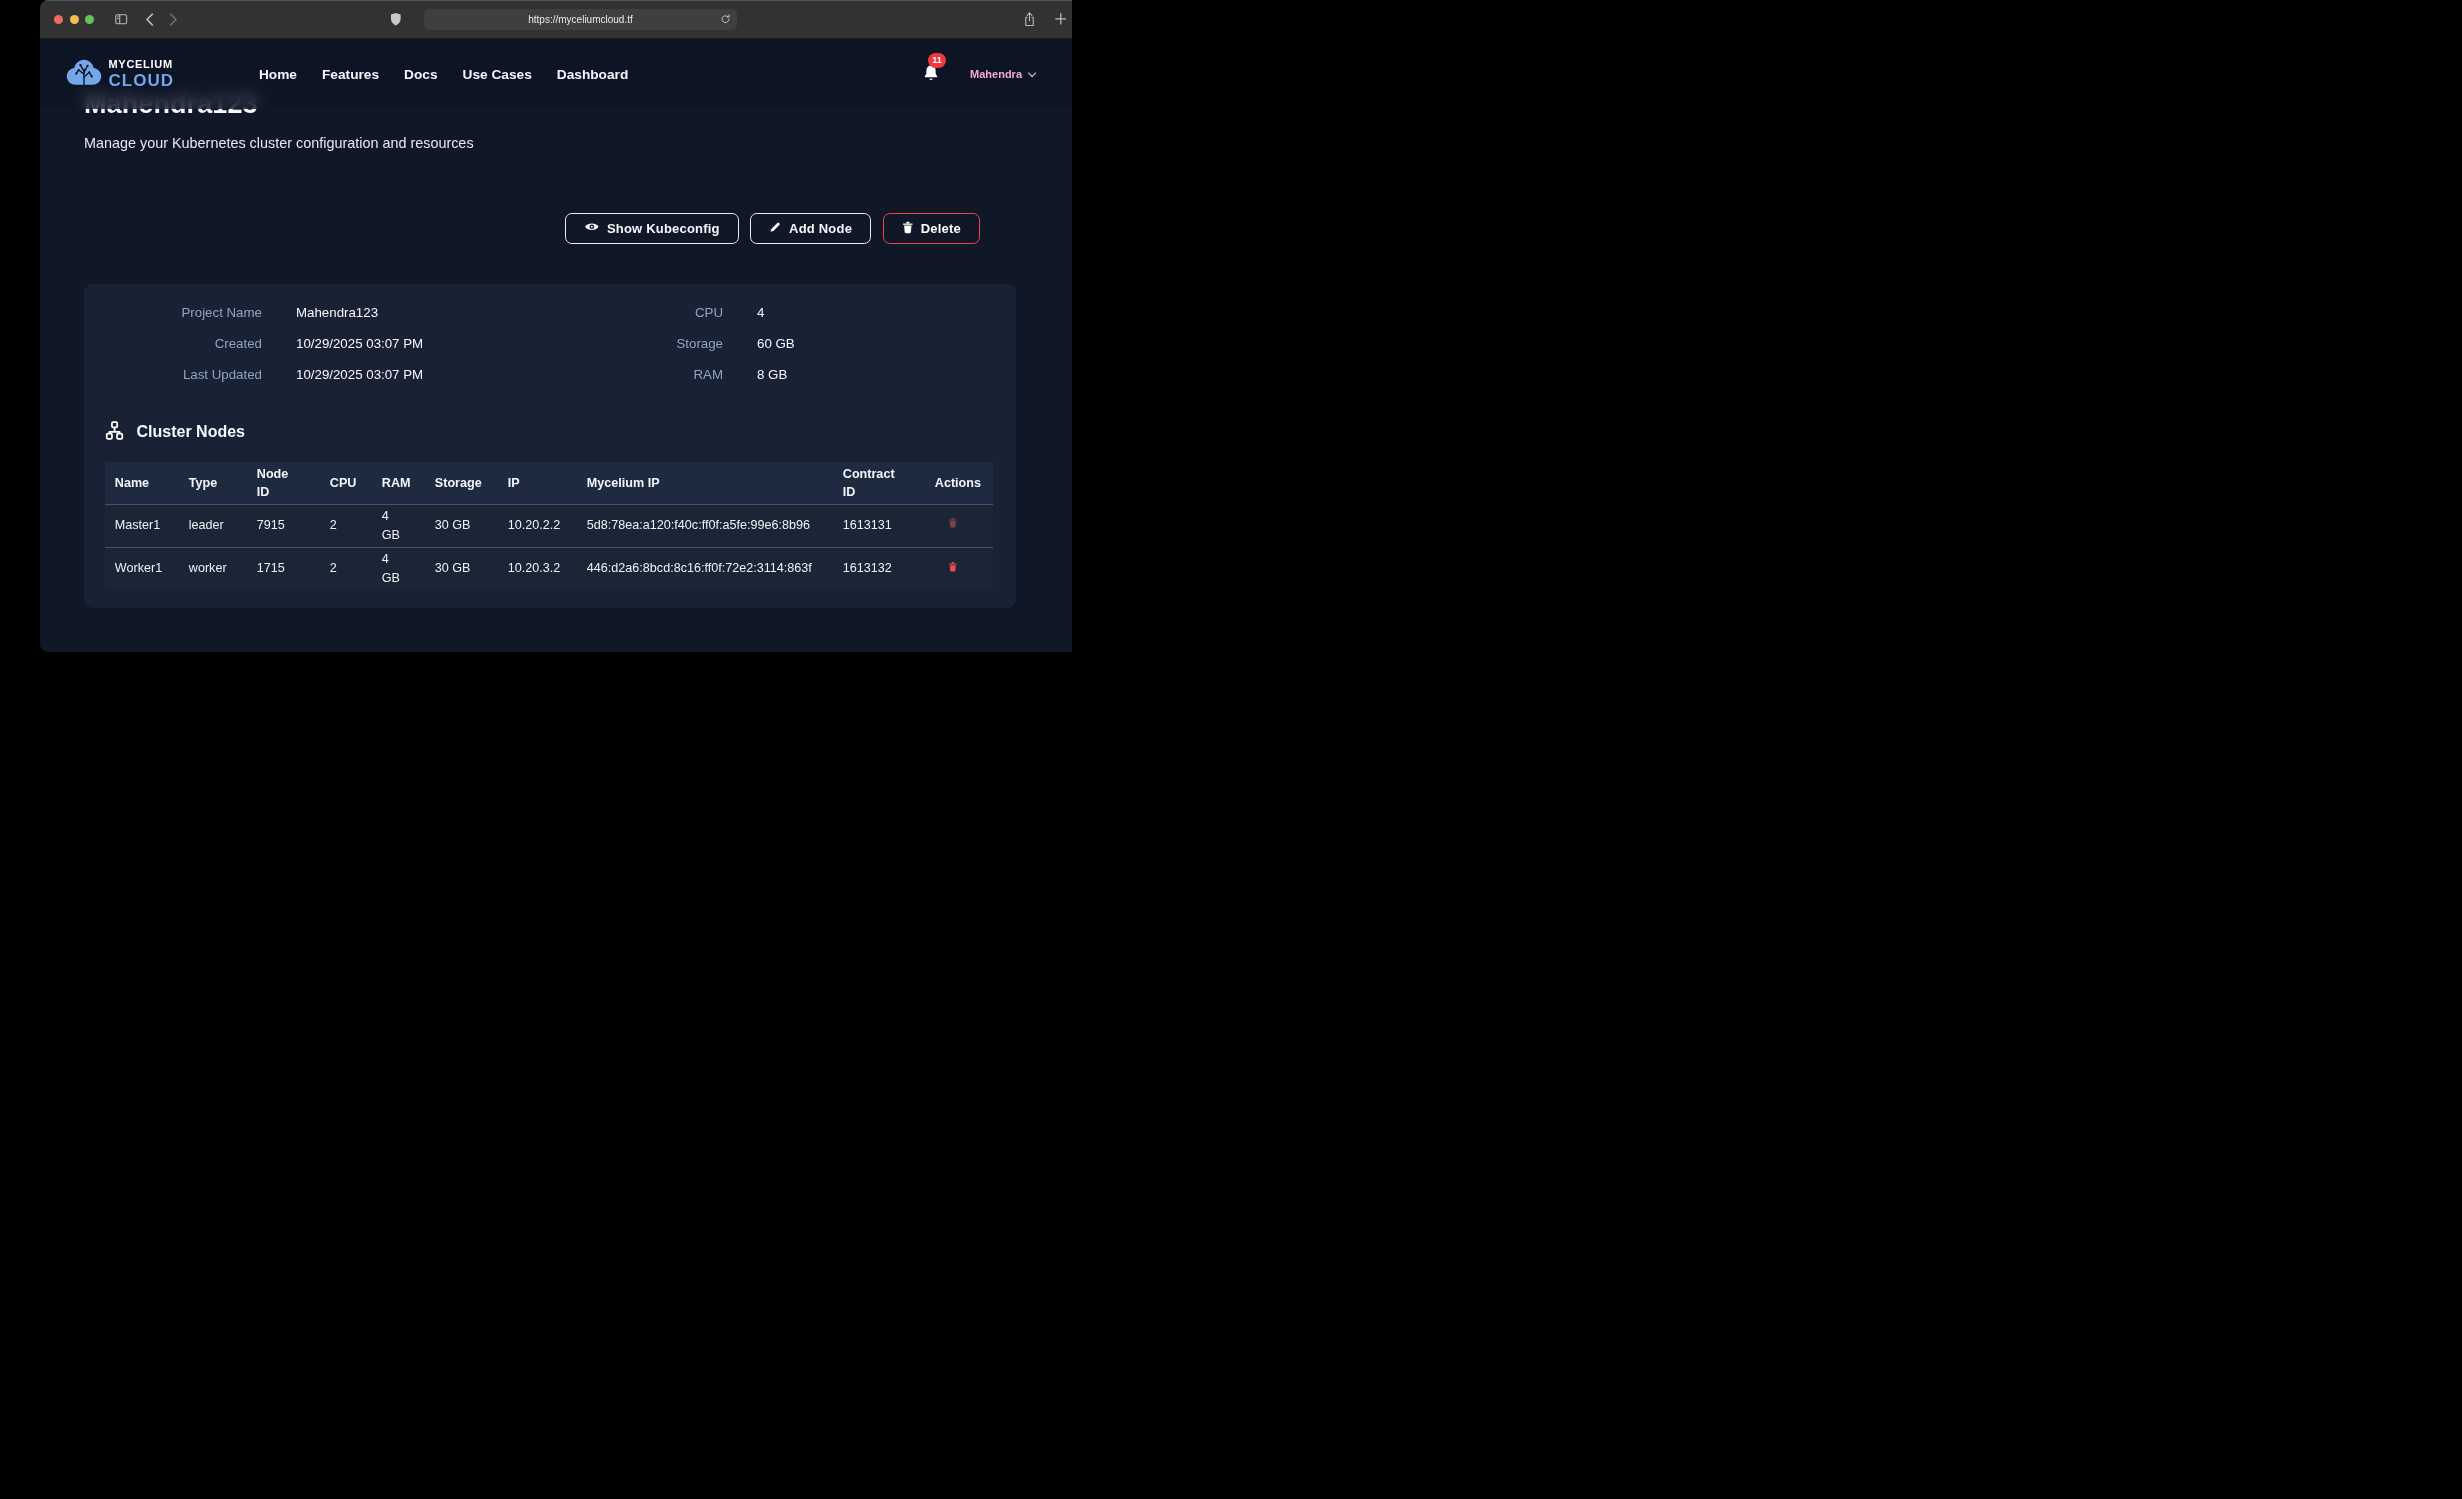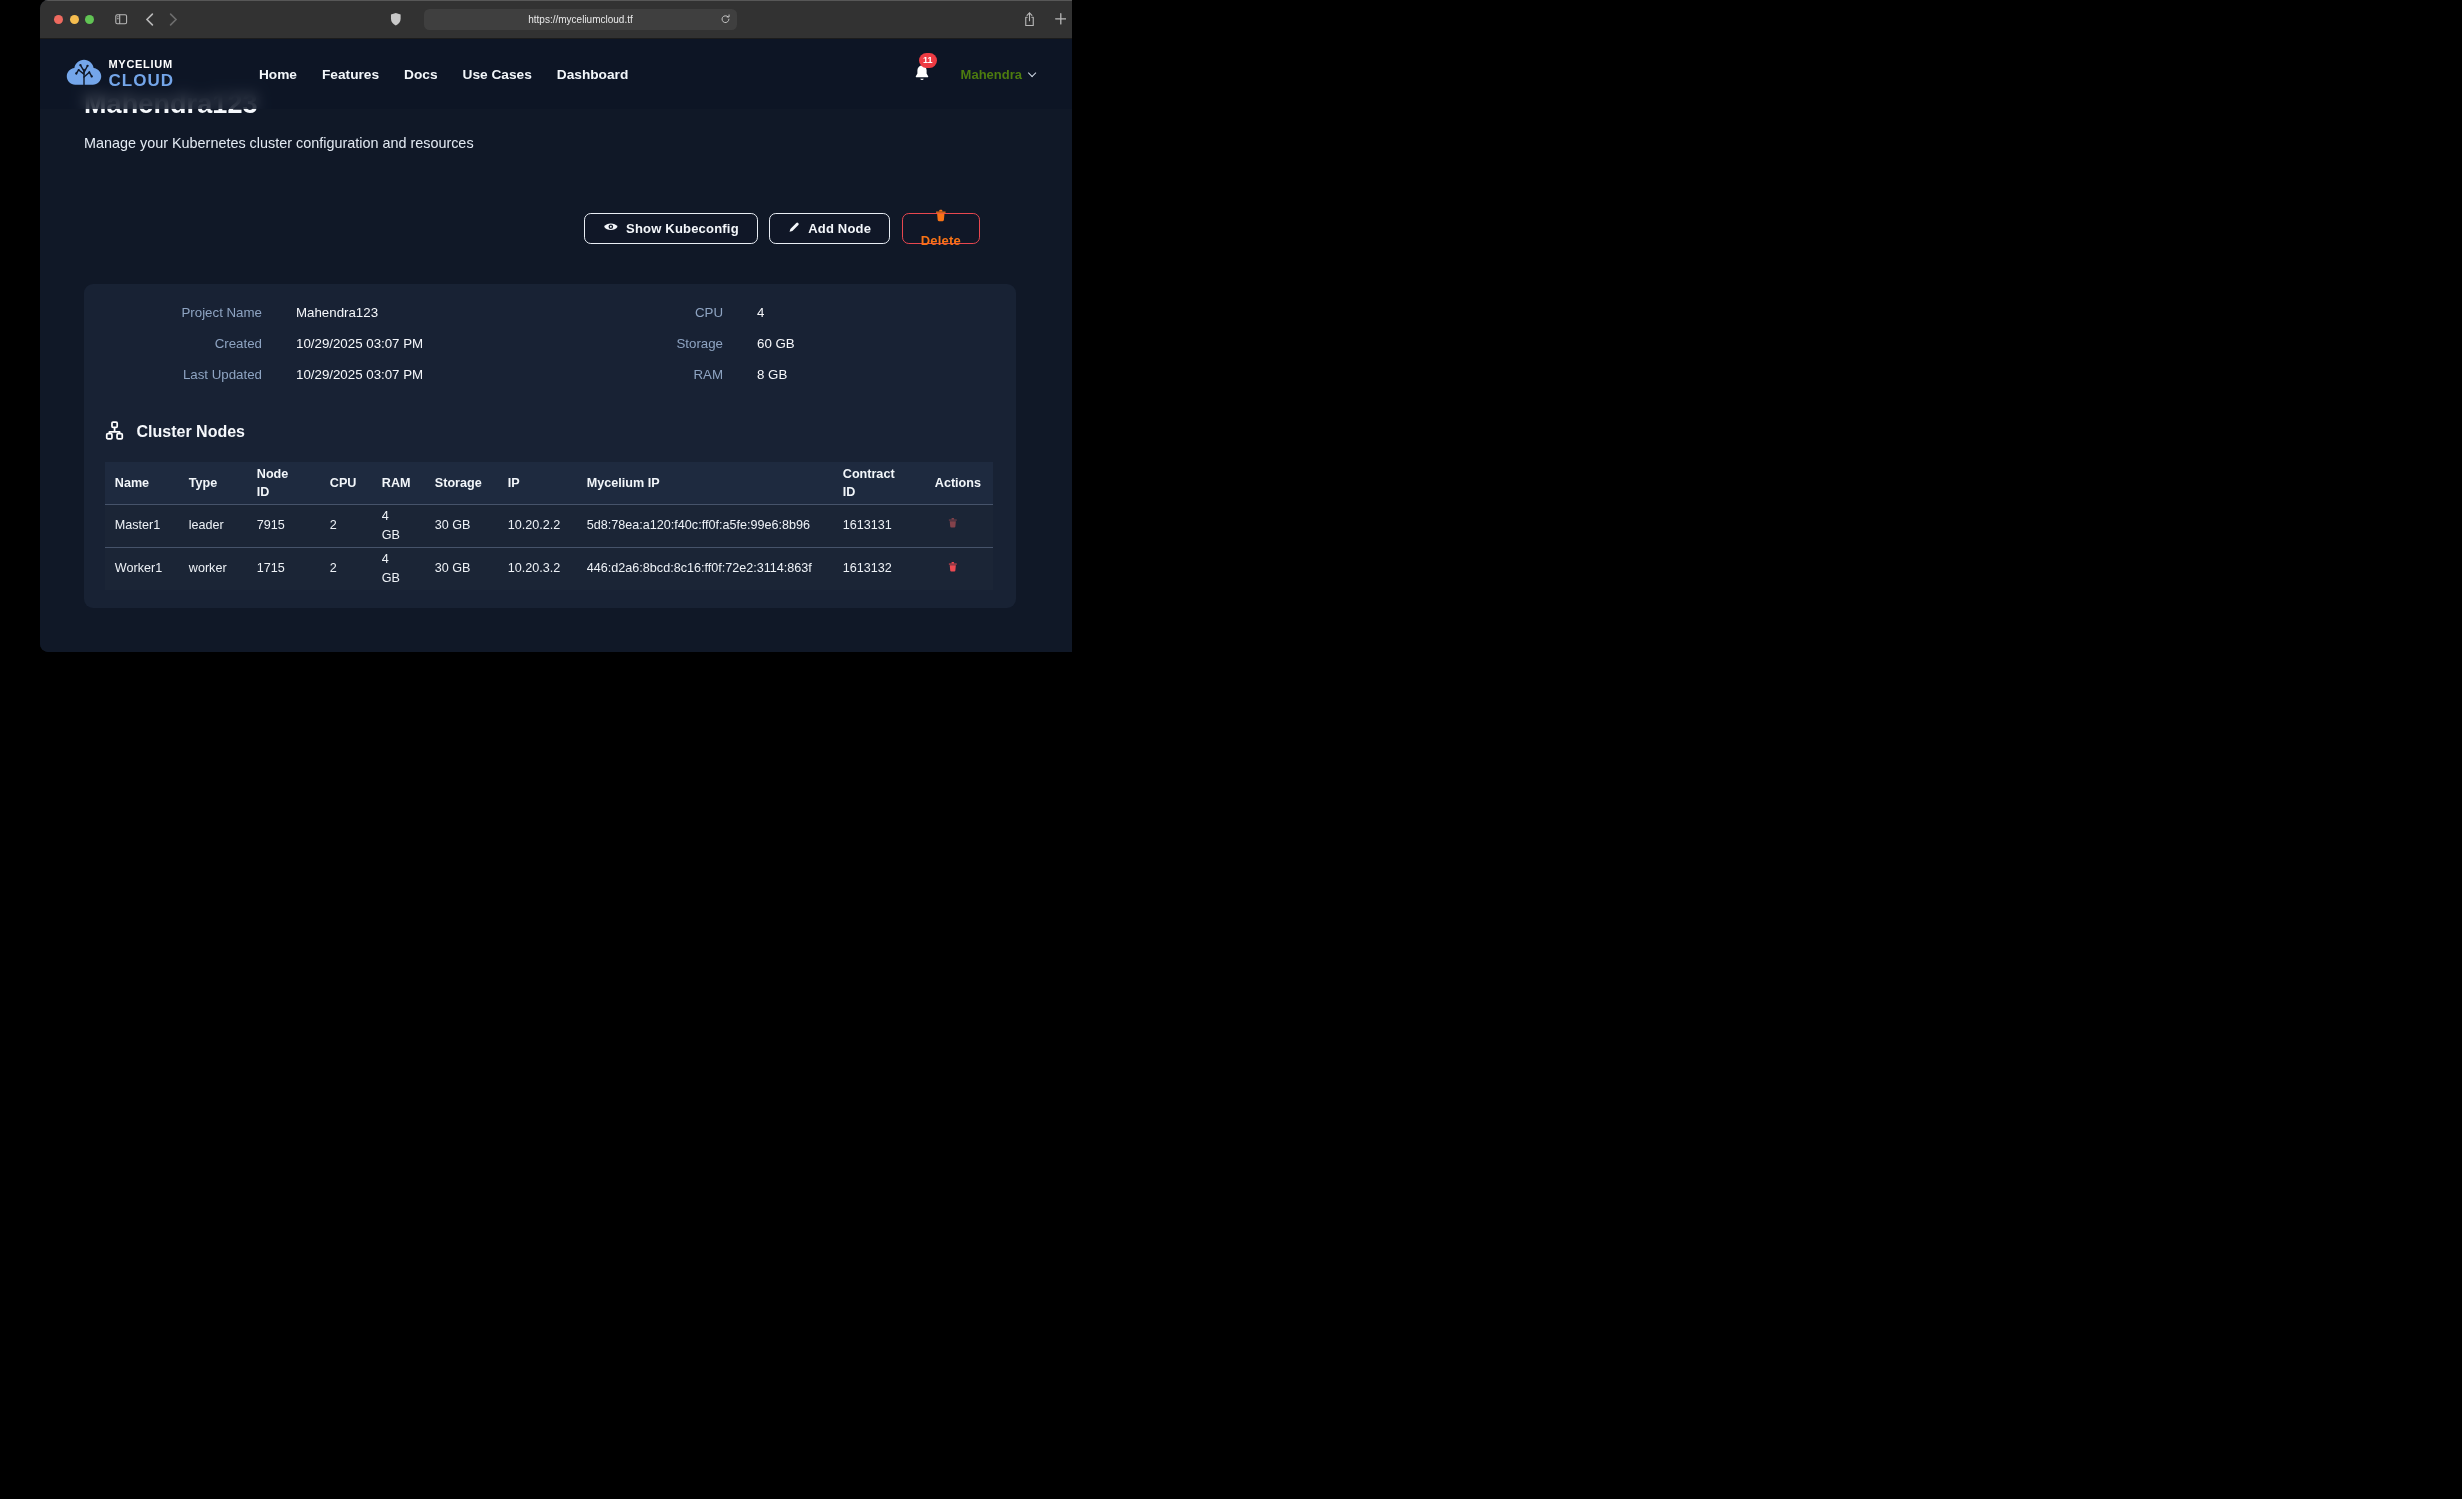--- a/index.html
+++ b/index.html
@@ -64,35 +64,35 @@
   .logo-bottom { color:#74a6ea; font-weight:700; font-size:17px; letter-spacing:1px; margin-top:1.4px; }
   .nav-links { display:flex; gap:25px; margin-left:85px; }
   .nav-link { color:#f3f7fb; font-size:13.7px; font-weight:700; cursor:pointer; }
   .nav-right { margin-left:auto; display:flex; align-items:center; gap:30px; }
   .bell-wrap { position:relative; cursor:pointer; }
   .badge {
     position:absolute; top:-11px; left:6.2px; min-width:17px; height:15px; padding:0 4.1px;
     background:#ee3b43; border-radius:7.5px; color:#fff; font-size:9px; font-weight:700;
     display:flex; align-items:center; justify-content:center;
   }
-  .user { display:flex; align-items:center; gap:6.8px; cursor:pointer; color:#4d7c0f; font-size:13px; font-weight:700; }
+  .user { display:flex; align-items:center; gap:6.8px; cursor:pointer; color:#f9a8d4; font-size:11px; font-weight:700; }
   .chev-down {
     width:6.2px; height:6.2px; border-right:1.7px solid #cfd8e4; border-bottom:1.7px solid #cfd8e4;
     transform:rotate(45deg); margin-top:-2.7px;
   }
   
   .actions-row { position:absolute; top:174px; right:132px; display:flex; gap:11.6px; z-index:2; }
   .btn {
     height:31px; border-radius:6.8px; border:1.4px solid #e9eef5;
     background:rgba(16,24,40,.55); color:#f4f7fb;
     display:flex; align-items:center; justify-content:center; gap:7.5px;
     font-size:13px; font-weight:700; letter-spacing:0.2px; cursor:pointer; padding:8px 18px;
   }
   .btn svg { flex:0 0 auto; }
-  .btn-danger { border-color:#e8474f; color:#f97316;flex-direction:column; }
+  .btn-danger { border-color:#e8474f; color:#ffffff; }
   
   .card {
     position:absolute; top:245px; left:44px; width:932px; height:324px;
     background:#182234; border-radius:9px;
   }
   .info-col { position:absolute; top:20.5px; display:flex; flex-direction:column; gap:12.3px; }
   .info-col.left { left:0; }
   .info-col.right { left:478px; }
   .info-row { display:flex; align-items:baseline; height:19px; }
   .info-label { width:178px; text-align:right; color:#8ea4c2; font-size:13.3px; }

